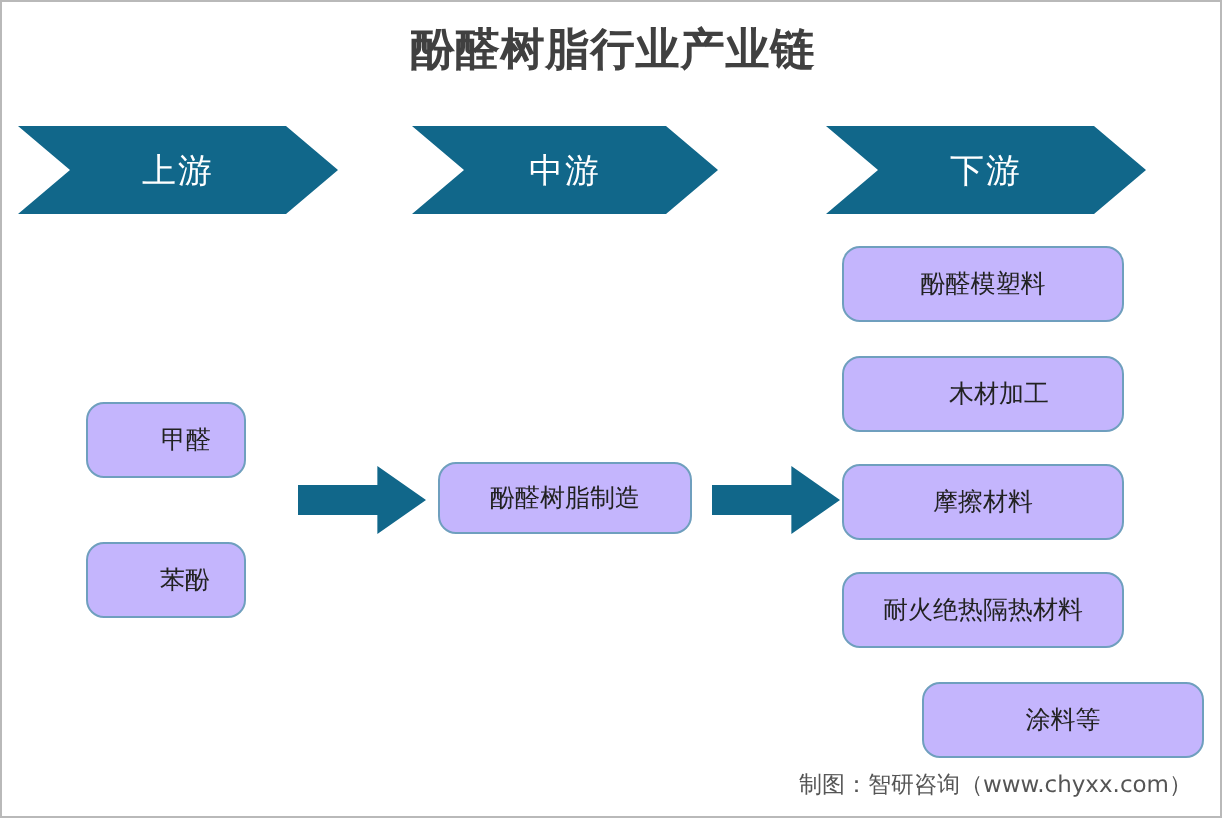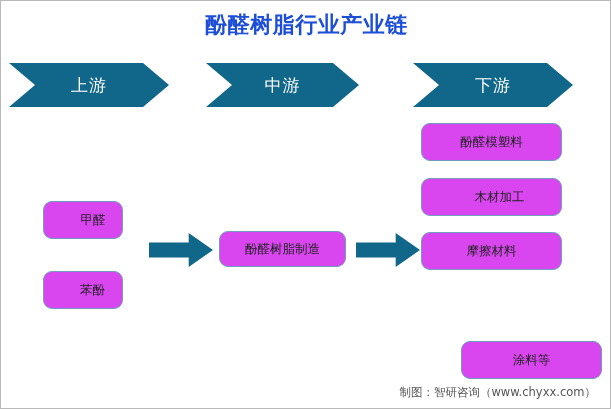--- a/index.html
+++ b/index.html
@@ -22,21 +22,21 @@
 
   
   #page-title {
     position: absolute;
     left: 0;
     top: 9px;
     width: 611px;
     text-align: center;
     font-size: 22px;
     font-weight: bold;
-    color: #1d4ed8;
+    color: #404040;
     letter-spacing: 0.5px;
     font-family: "DejaVu Sans", "Liberation Sans", sans-serif;
   }
 
   
   .chevron {
     position: absolute;
     height: 44px;
     background: #11678A;
     -webkit-clip-path: polygon(0 0, calc(100% - 26px) 0, 100% 50%, calc(100% - 26px) 100%, 0 100%, 26px 50%);
@@ -53,21 +53,21 @@
   }
   #chev-up    { left: 8px;   top: 62px; width: 160px; }
   #chev-mid   { left: 205px; top: 62px; width: 153px; }
   #chev-down  { left: 412px; top: 62px; width: 160px; }
 
   
   .node {
     position: absolute;
     border: 1px solid #6f9fbe;
     border-radius: 9px;
-    background: #d946ef;
+    background: #c4b5fd;
     display: flex;
     align-items: center;
     justify-content: center;
     box-sizing: border-box;
   }
   .node-label {
     font-size: 12.5px;
     color: #222222;
     font-family: "DejaVu Sans", "Liberation Sans", sans-serif;
     white-space: nowrap;
@@ -158,19 +158,22 @@
 
   <div class="node node-down" id="node-down-0">
     <span class="node-label">酚醛模塑料</span>
   </div>
   <div class="node node-down" id="node-down-1">
     <span class="node-label">木材加工</span>
   </div>
   <div class="node node-down" id="node-down-2">
     <span class="node-label">摩擦材料</span>
   </div>
+  <div class="node node-down" id="node-down-3">
+    <span class="node-label">耐火绝热隔热材料</span>
+  </div>
   <div class="node node-down" id="node-down-4">
     <span class="node-label">涂料等</span>
   </div>
 
   <div id="footer">制图：智研咨询（www.chyxx.com）</div>
 
 </div>
 
 </body></html>

